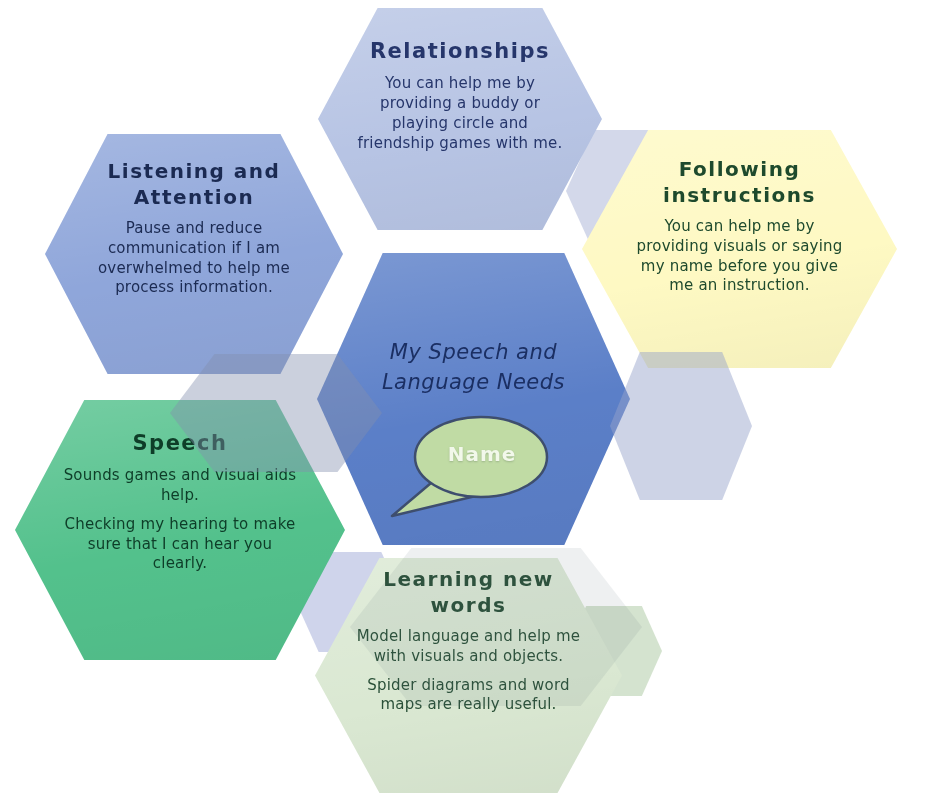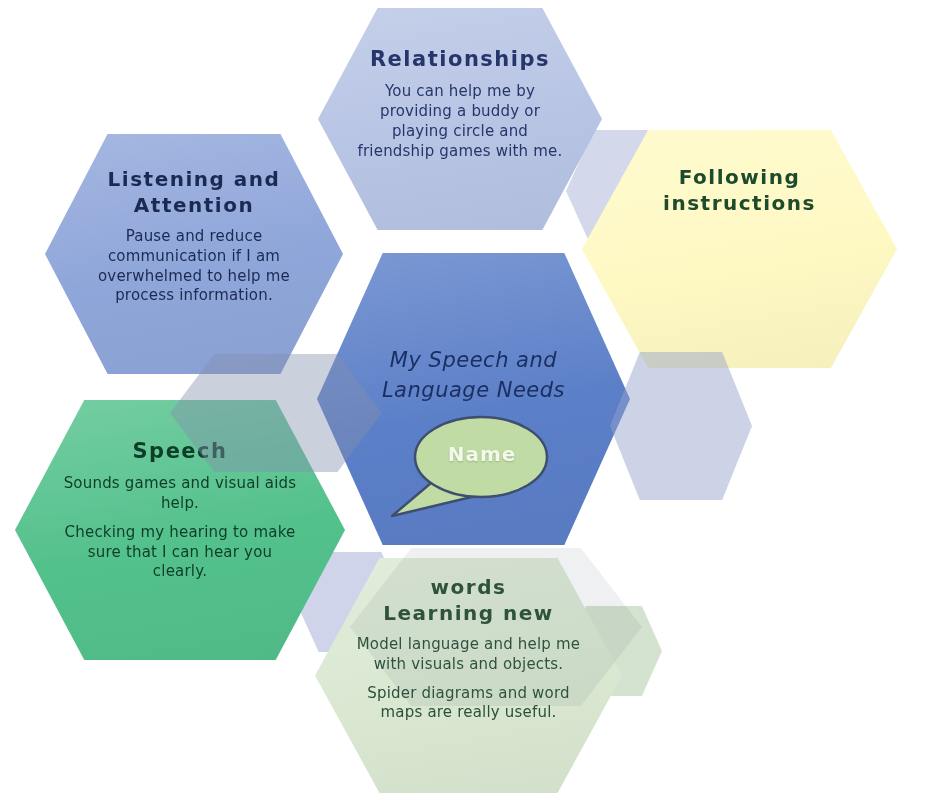--- a/index.html
+++ b/index.html
@@ -17,21 +17,21 @@
     text-align:center;
     z-index:2;
     box-sizing:border-box;
   }
   .hex::before{
     content:"";position:absolute;inset:0;z-index:0;
     background:linear-gradient(170deg, rgba(255,255,255,0.20), rgba(255,255,255,0) 55%, rgba(0,0,0,0.04) 100%);
     pointer-events:none;
   }
   .hex > *{position:relative;z-index:1;}
-  .hex-title{font-weight:700;font-size:20px;letter-spacing:1.5px;line-height:1.3;margin-bottom:9px;margin-top:8px;}
+  .hex-title{font-weight:700;font-size:20px;letter-spacing:1.5px;line-height:1.3;margin-bottom:9px;}
   .hex-title .tl{display:block;white-space:nowrap;}
   .hex-title .tl:empty{display:none;}
   .hex-body{font-size:15px;line-height:1.32;letter-spacing:0.2px;}
   .hex-body p{margin:0 0 9px 0;}
   .hex-body p:empty{display:none;}
 
   
   #hex-relationships{left:318px;top:8px;width:284px;height:222px;padding-top:30px;color:#26366b;}
   #hex-relationships .hex-title{font-size:21px;}
   #hex-relationships .hex-body{max-width:205px;}
@@ -108,20 +108,24 @@
       <p>Pause and reduce communication if I am overwhelmed to help me process information.</p>
 
     </div>
   </div>
 
   <div class="hex" id="hex-following" style="background: #fef9c3;">
     <div class="hex-title">
       <span class="tl">Following</span>
       <span class="tl">instructions</span>
     </div>
+    <div class="hex-body">
+      <p>You can help me by providing visuals or saying my name before you give me an instruction.</p>
+
+    </div>
   </div>
 
   <div class="hex" id="hex-center" style="background: rgb(91, 127, 200);">
     <div class="hex-title">
       <span class="tl">My Speech and</span>
       <span class="tl">Language Needs</span>
     </div>
   </div>
 
   <div class="hex" id="hex-speech" style="background: rgb(83, 193, 140);">
@@ -131,22 +135,22 @@
     </div>
     <div class="hex-body">
       <p>Sounds games and visual aids help.</p>
       <p>Checking my hearing to make sure that I can hear you clearly.</p>
     </div>
   </div>
 
 
   <div class="hex" id="hex-learning" style="background: rgb(218, 232, 210);">
     <div class="hex-title">
+      <span class="tl">Learning new</span>
       <span class="tl">words</span>
-      <span class="tl">Learning new</span>
     </div>
     <div class="hex-body">
       <p>Model language and help me with visuals and objects.</p>
       <p>Spider diagrams and word maps are really useful.</p>
     </div>
   </div>
 
   <svg id="bubble-svg" viewBox="0 0 176 112">
     <path d="M 62 58 L 10 102 L 102 80 Z" stroke="#3e4e6e" stroke-width="2.5" stroke-linejoin="round" fill="#c0dba4"></path>
     <ellipse cx="99" cy="43" rx="66" ry="40" stroke="#3e4e6e" stroke-width="2.5" fill="#c0dba4"></ellipse>

